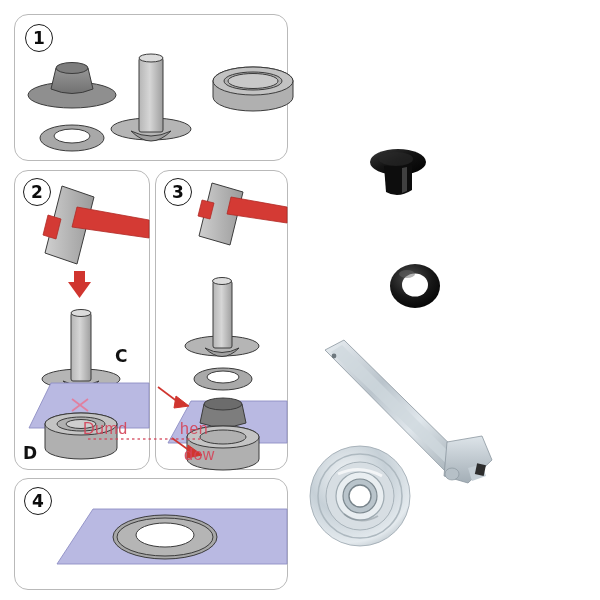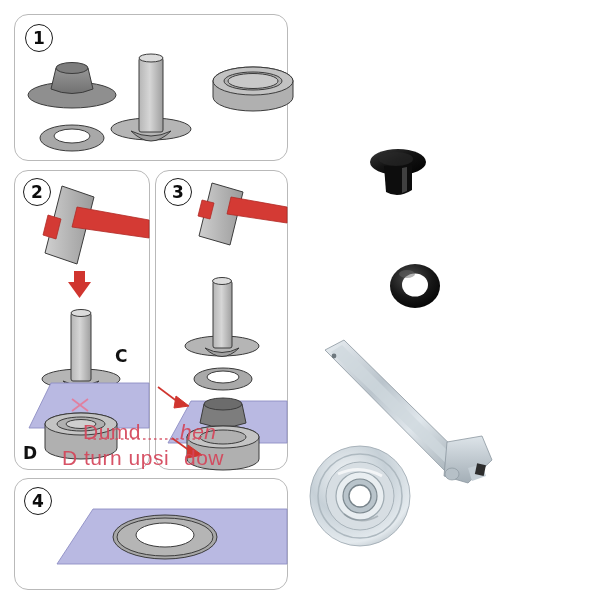--- a/index.html
+++ b/index.html
@@ -12,21 +12,21 @@
   .badge{position:absolute;width:26px;height:26px;border-radius:50%;
          border:1.6px solid #1b1b1b;display:flex;align-items:center;justify-content:center;
          font-weight:bold;font-size:17px;color:#0c0c0c;line-height:1;font-family:"DejaVu Sans",sans-serif;}
   .lbl{position:absolute;font-weight:bold;font-size:17px;color:#111;font-family:"DejaVu Sans",sans-serif;}
 
   
   .art{position:absolute;left:0;top:0;width:100%;height:100%;overflow:visible;}
 
   
   .redtext{position:absolute;color:#d4455a;font-family:"Liberation Sans",sans-serif;
-           font-size:21px;letter-spacing:.5px;white-space:nowrap;opacity:.92;}
+           font-size:16px;letter-spacing:.5px;white-space:nowrap;opacity:.92;}
 
   
   .photo{position:absolute;}
 </style>
 </head>
 <body>
 
 <div class="stage">
 
   <div class="panel" style="left:14px;top:14px;width:272px;height:145px;">
@@ -184,22 +184,21 @@
         <path d="M20 225 L33 235 L18 237 Z"></path>
       </g>
       <g fill="#d0352f" stroke="#d0352f">
         <line x1="16" y1="267" x2="34" y2="280" stroke-width="1.6"></line>
         <path d="M32 274 L46 284 L31 287 Z"></path>
       </g>
     </svg>
   </div>
 
   <div class="redtext" style="left:83px;top:420px;">Dumd</div>
-  <div class="redtext" style="left:180px;top:420px;font-style:italic;">hen</div>
-  <div class="redtext" style="left:62px;top:446px;">D turn upsi</div>
+  <div class="redtext" style="left:180px;top:420px;">hen</div>
   <div class="redtext" style="left:184px;top:446px;">dow</div>
   <svg style="position:absolute;left:60px;top:432px;width:150px;height:14px;">
     <line x1="28" y1="7" x2="142" y2="7" stroke="#d4455a" stroke-width="1.6" stroke-dasharray="2.5 3" opacity=".85"></line>
   </svg>
 
   <div class="panel" style="left:14px;top:478px;width:272px;height:110px;">
     <div class="badge" style="left:9px;top:8px;">4</div>
 
     <svg class="art" viewBox="0 0 272 110">
 

